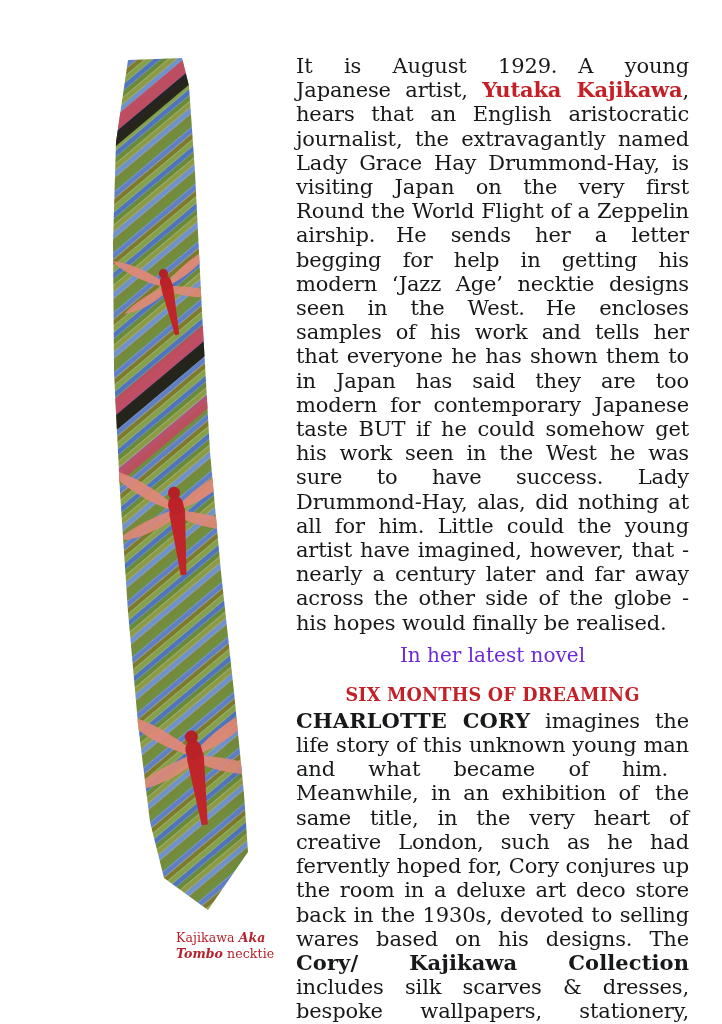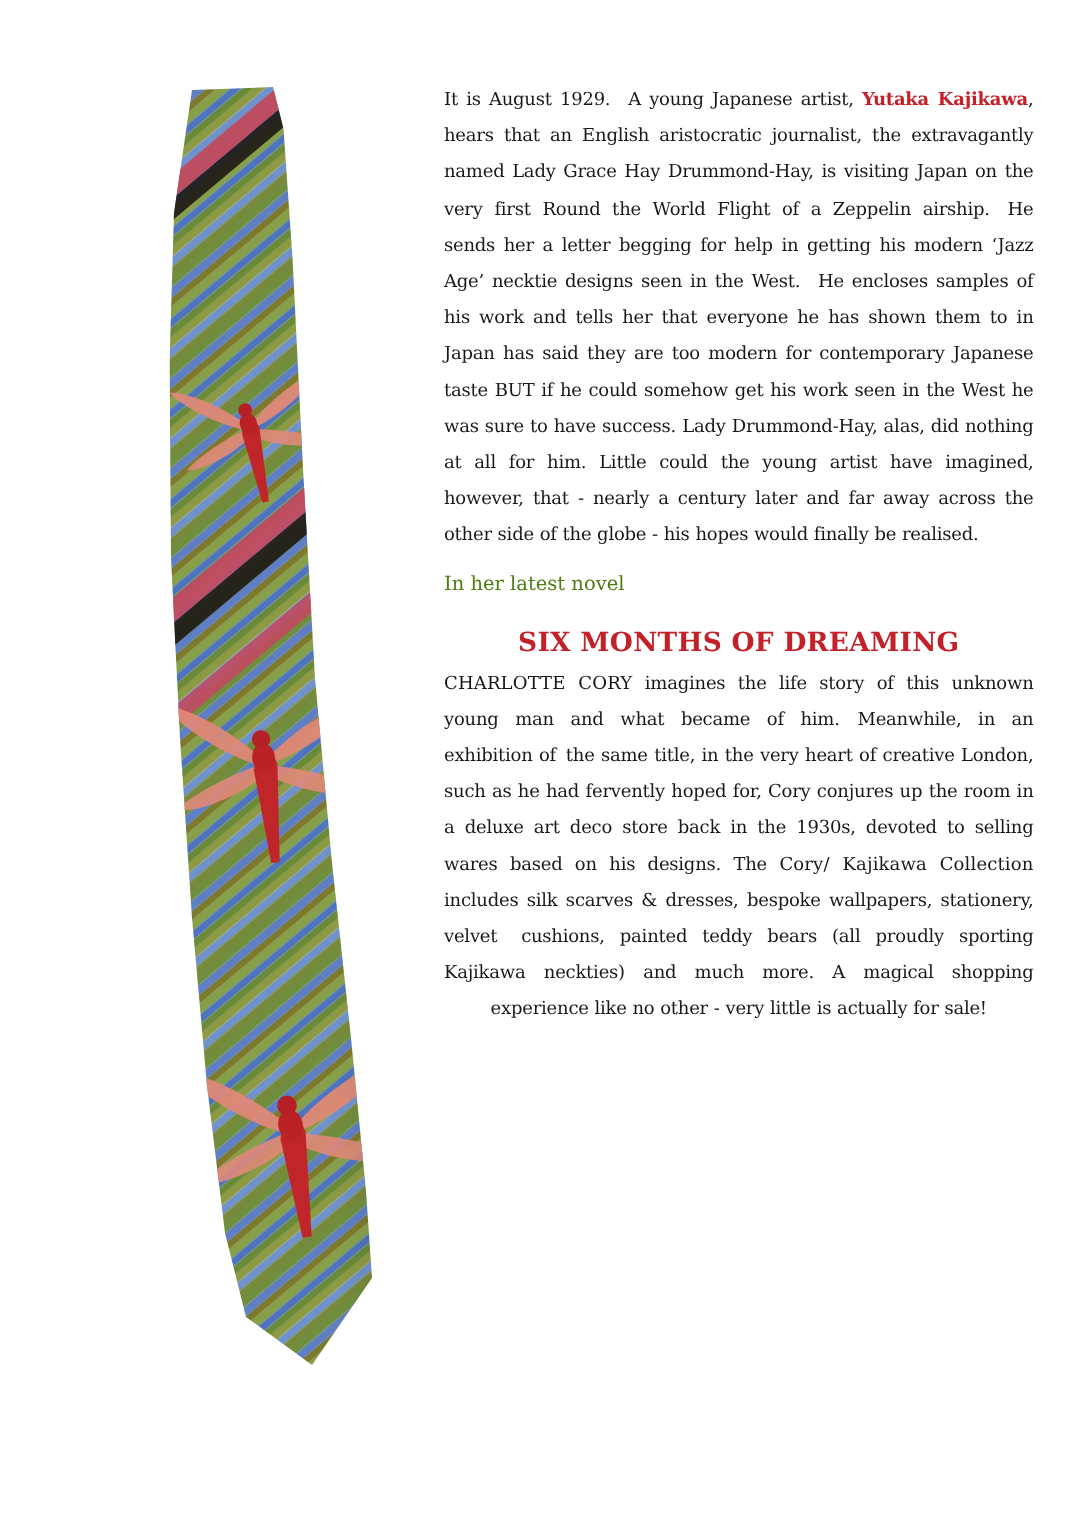--- a/index.html
+++ b/index.html
@@ -56,43 +56,43 @@
     left: 296px;
     top: 54px;
     width: 393px;
   }
   .para {
     margin: 0;
     text-align: justify;
     text-align-last: left;
     color: #17181a;
     font-family: "DejaVu Serif", "Liberation Serif", serif;
-    font-size: 12px;
+    font-size: 21px;
     line-height: 24.2px;
     letter-spacing: -0.15px;
     word-spacing: 0.2px;
   }
   .para.last-center {
     text-align-last: center;
   }
   .accent {
     color: #c32028;
     font-weight: bold;
   }
   .bold {
-    font-weight: normal;
+    font-weight: bold;
     letter-spacing: 0.1px;
     margin-top: 28px;
   }
   #novel-intro {
     margin: 9px 0 0 0;
-    text-align: left;
-    color: #4d7c0f;
-    font-family: "DejaVu Serif", "Liberation Serif", serif;
-    font-size: 13px;
+    text-align: center;
+    color: #6d28d9;
+    font-family: "DejaVu Serif", "Liberation Serif", serif;
+    font-size: 20px;
     line-height: 23px;
   }
   #novel-title {
     margin: 17px 0 3px 0;
     text-align: center;
     color: #c32028;
     font-weight: bold;
     font-family: "DejaVu Serif", "Liberation Serif", serif;
     font-size: 17.6px;
     line-height: 22px;
@@ -187,20 +187,24 @@
         <g>
           <use href="#dragonfly" transform="translate(108,232) rotate(-14) scale(0.72)"></use>
           <use href="#dragonfly" transform="translate(118,455) rotate(-8) scale(0.95)"></use>
           <use href="#dragonfly" transform="translate(136,700) rotate(-10) scale(1.02)"></use>
         </g>
 
         <rect x="0" y="0" width="230" height="920" fill="url(#shade)"></rect>
       </g>
     </svg>
 
+    <figcaption id="tie-caption">
+      <span>Kajikawa </span><span class="it">Aka</span>
+      <span class="it">Tombo</span><span> necktie</span>
+    </figcaption>
   </figure>
 
   <div id="copy">
 
     <p class="para"><span>It is August 1929. A young Japanese artist, </span><span class="accent">Yutaka Kajikawa</span><span>, hears that an English aristocratic journalist, the extravagantly named Lady Grace Hay Drummond-Hay, is visiting Japan on the very first Round the World Flight of a Zeppelin airship. He sends her a letter begging for help in getting his modern ‘Jazz Age’ necktie designs seen in the West. He encloses samples of his work and tells her that everyone he has shown them to in Japan has said they are too modern for contemporary Japanese taste BUT if he could somehow get his work seen in the West he was sure to have success. Lady Drummond-Hay, alas, did nothing at all for him. Little could the young artist have imagined, however, that - nearly a century later and far away across the other side of the globe - his hopes would finally be realised.</span></p>
 
     <p id="novel-intro">In her latest novel</p>
 
     <p id="novel-title">SIX MONTHS OF DREAMING</p>
 

